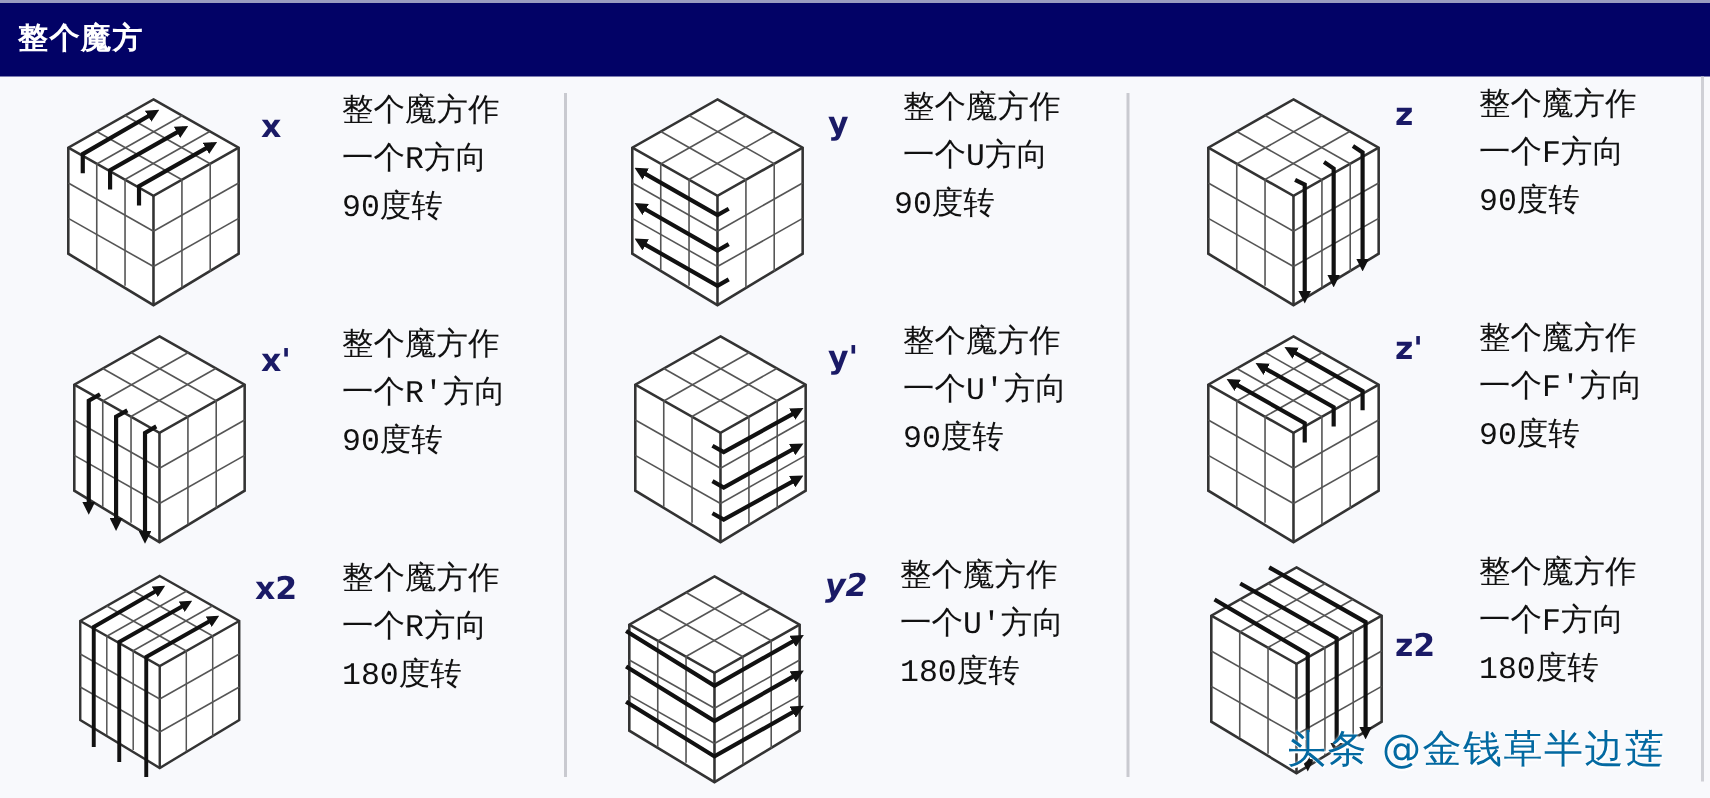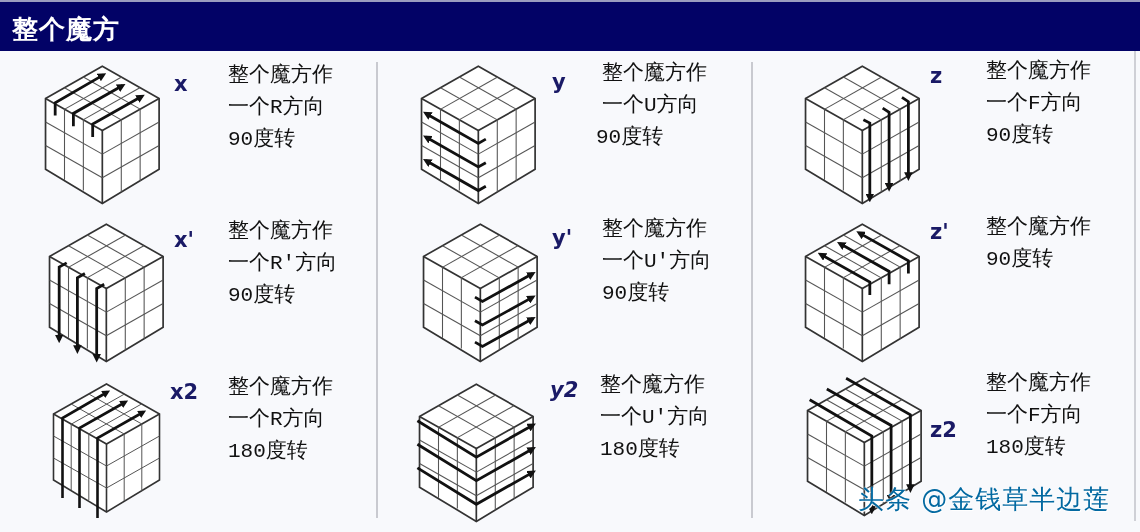--- a/index.html
+++ b/index.html
@@ -8,21 +8,21 @@
     background:#f8f9fc;
     font-family:"DejaVu Sans", "Liberation Sans", sans-serif;
   }
   .topline { position:absolute; left:0; top:0; width:1140px; height:2px; background:#9a9cc0; }
   .header {
     position:absolute; left:0; top:2px; width:1140px; height:49px;
     background:#020266;
   }
   .header-title {
     position:absolute; left:12px; top:10px;
-    color:#ffffff; font-size:26px; font-weight:bold; letter-spacing:1px;
+    color:#ffffff; font-size:20px; font-weight:bold; letter-spacing:1px;
     font-family:"DejaVu Sans", sans-serif;
   }
   .vdivider { position:absolute; width:2px; background:#c9cad0; }
   .rborder { position:absolute; left:1134px; top:51px; width:2px; height:470px; background:#cfd0d6; }
   .cell { position:absolute; width:370px; height:155px; }
   .cube { position:absolute; left:0; top:0; width:150px; height:150px; }
   .move-label {
     position:absolute; color:#1a1a66; font-weight:bold; font-size:21px;
     font-family:"DejaVu Sans", sans-serif;
   }
@@ -175,20 +175,21 @@
     <use href="#cube"></use>
     <g stroke="#111" stroke-width="2.6" fill="none" marker-end="url(#ah)">
       <path d="M62,70 L62,58 L16,32"></path>
       <path d="M80,60 L80,48 L34,22"></path>
       <path d="M98,50 L98,38 L52,12"></path>
     </g>
   </svg>
   <span class="move-label" style="left:140px; top:0px;">z'</span>
   <div class="desc" style="left:196px; top:-8px;">
     <div>整个魔方作</div>
+    <div>一个F'方向</div>
     <div>90度转</div>
   </div>
 </div>
 
 <div class="cell" style="left:34px; top:380px;">
   <svg class="cube" viewBox="0 0 115 150" width="110" height="144">
     <use href="#cube"></use>
     <g stroke="#111" stroke-width="2.6" fill="none" marker-end="url(#ah)">
       <path d="M11,118 L11,38 L56,12"></path>
       <path d="M28,128 L28,48 L74,22"></path>

